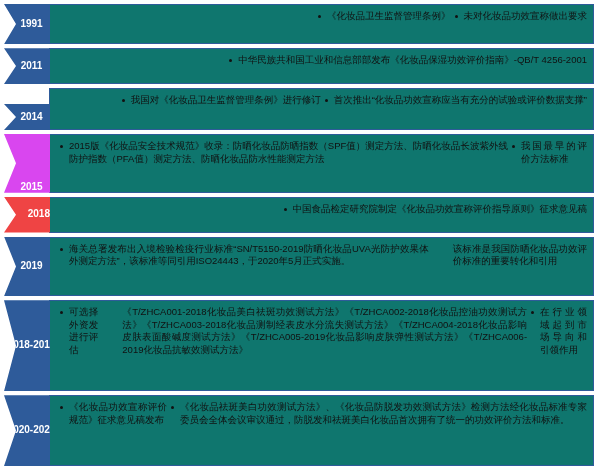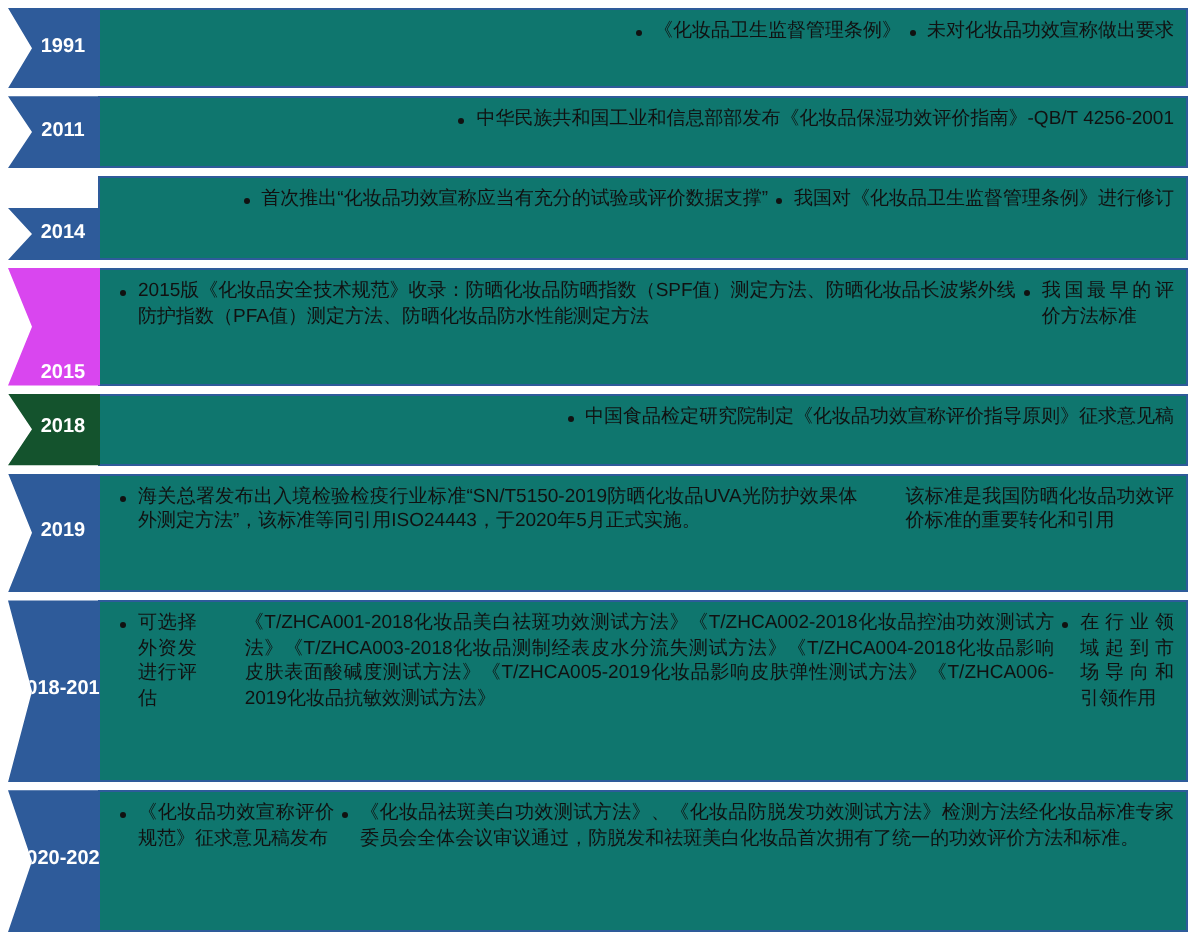--- a/index.html
+++ b/index.html
@@ -115,35 +115,35 @@
       </div>
       <div class="content-cell" style="border-color: rgb(46, 91, 154);">
         <div class="bullet">中华民族共和国工业和信息部部发布《化妆品保湿功效评价指南》-QB/T 4256-2001</div>
       </div>
     </div>
     <div class="row" style="flex: 36 0 auto;">
       <div class="year-cell" style="background: rgb(46, 91, 154); margin-top: 16px;">
         <span class="yr">2014</span>
       </div>
       <div class="content-cell" style="border-color: rgb(46, 91, 154);">
+        <div class="bullet">我国对《化妆品卫生监督管理条例》进行修订</div>
         <div class="bullet">首次推出“化妆品功效宣称应当有充分的试验或评价数据支撑”</div>
-        <div class="bullet">我国对《化妆品卫生监督管理条例》进行修订</div>
       </div>
     </div>
     <div class="row" style="flex: 50 0 auto;">
       <div class="year-cell" style="background: #d946ef; align-items: flex-end;">
         <span class="yr">2015</span>
       </div>
       <div class="content-cell" style="border-color: rgb(46, 91, 154);">
         <div class="bullet">2015版《化妆品安全技术规范》收录：防晒化妆品防晒指数（SPF值）测定方法、防晒化妆品长波紫外线防护指数（PFA值）测定方法、防晒化妆品防水性能测定方法</div>
         <div class="bullet">我国最早的评价方法标准</div>
       </div>
     </div>
     <div class="row" style="flex: 26 0 auto;">
-      <div class="year-cell" style="background: #14532d;">
+      <div class="year-cell" style="background: #ef4444; justify-content: flex-end;">
         <span class="yr">2018</span>
       </div>
       <div class="content-cell" style="border-color: rgb(46, 91, 154);">
         <div class="bullet">中国食品检定研究院制定《化妆品功效宣称评价指导原则》征求意见稿</div>
       </div>
     </div>
     <div class="row" style="flex: 52 0 auto;">
       <div class="year-cell" style="background: rgb(46, 91, 154);">
         <span class="yr">2019</span>
       </div>

